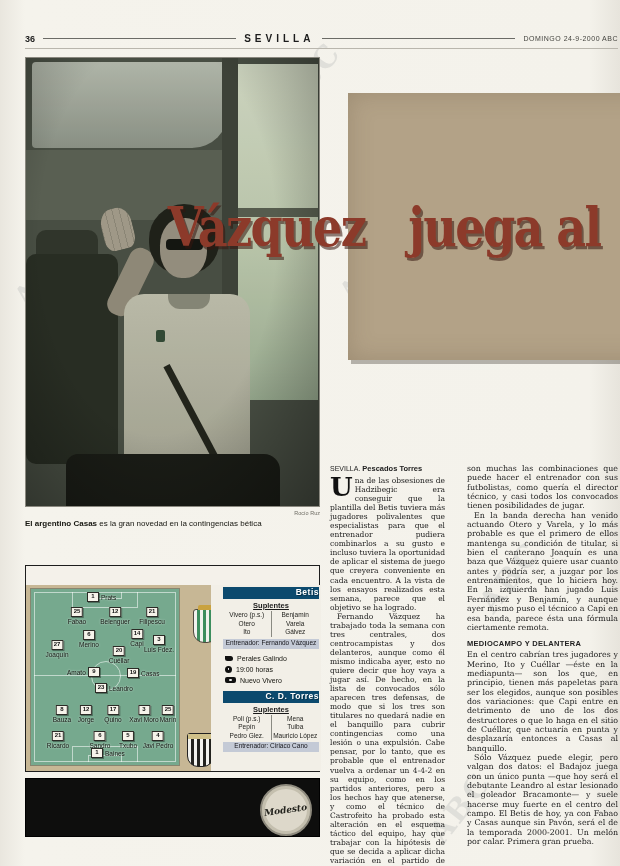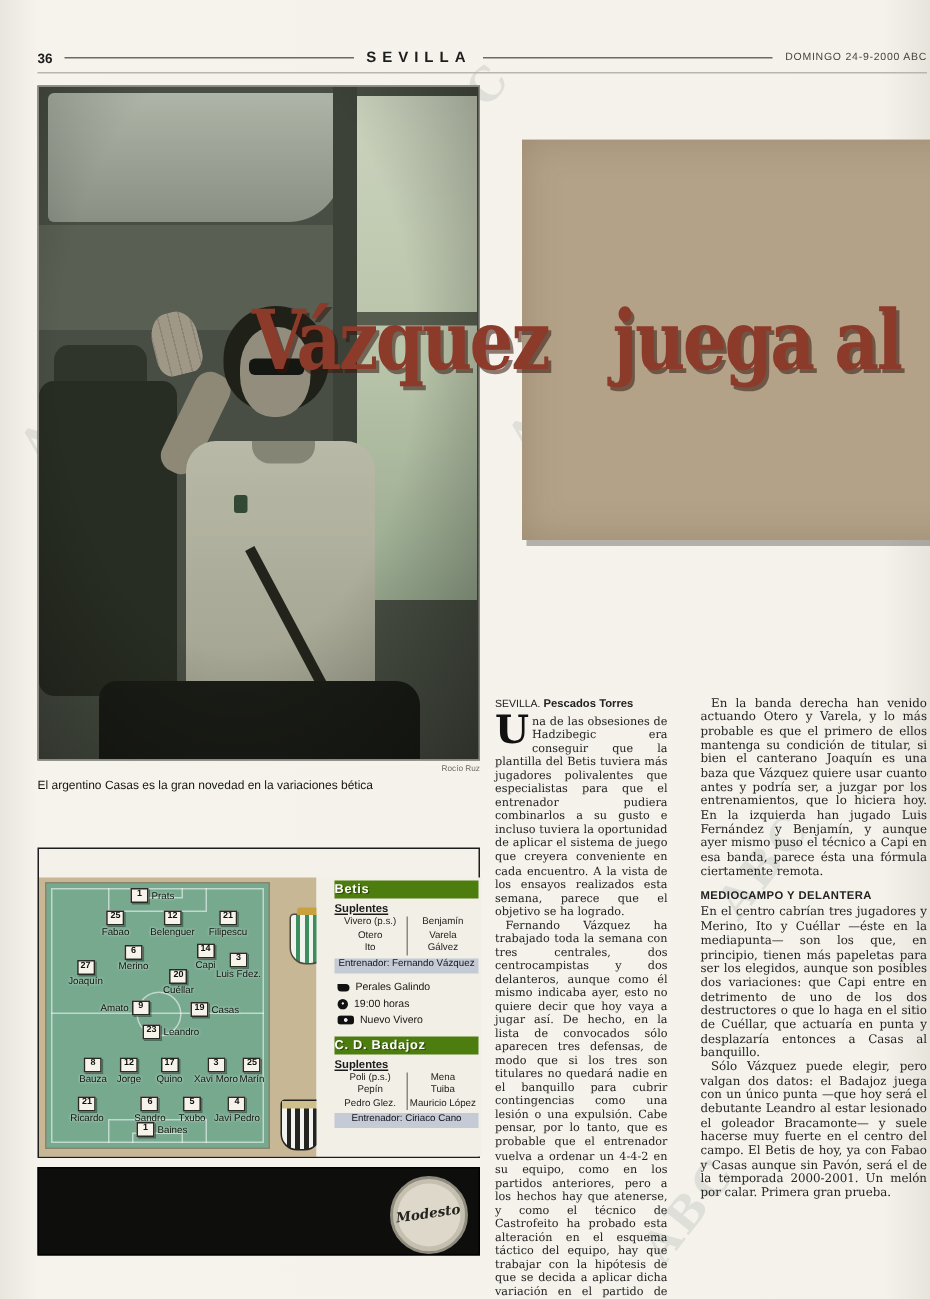--- a/index.html
+++ b/index.html
@@ -41,21 +41,21 @@
       background:linear-gradient(#c4c2b1,#a5a393);border-radius:20px 20px 0 0;}
   .p-collar{position:absolute;top:96px;left:72px;width:42px;height:15px;background:#8a887a;border-radius:0 0 12px 12px;}
   .p-crest{position:absolute;top:132px;left:60px;width:9px;height:12px;background:#2e4633;border-radius:2px;}
   .ph-bag{position:absolute;top:396px;left:40px;width:214px;height:58px;background:#141410;border-radius:12px 16px 2px 2px;}
   .ph-strap{position:absolute;top:300px;left:168px;width:7px;height:132px;background:#1c1c16;transform:rotate(-28deg);}
   .ph-tint{position:absolute;inset:0;background:rgba(92,110,82,.10);}
   .ph-vig{position:absolute;inset:0;background:radial-gradient(ellipse at 45% 40%,rgba(0,0,0,0) 52%,rgba(0,0,0,.38));}
   .credit{position:absolute;top:510px;left:25px;width:295px;text-align:right;
       font:5.5px "Liberation Sans",sans-serif;color:#6e6c64;}
   .caption{position:absolute;top:519px;left:25px;width:295px;font:8px "Liberation Sans",sans-serif;color:#15150f;}
-  .caption b{font-weight:normal;}
+  .caption b{font-weight:bold;}
 
   
   .hlbox{position:absolute;top:93px;left:348px;width:316px;height:267px;background:#b3a287;
       box-shadow:3px 4px 0 rgba(60,55,45,.35), inset 0 0 25px rgba(90,75,55,.25);
       display:flex;flex-direction:row;justify-content:center;align-items:center;gap:6px;}
   .hl-line{font:bold 55px/64px "DejaVu Serif",serif;color:#8c3a2a;letter-spacing:-2px;
       transform:scaleX(.84);white-space:nowrap;text-shadow:2.5px 2.5px 0 rgba(52,22,14,.55);}
   .subhead{position:absolute;top:366px;left:330px;width:288px;text-align:center;}
   .sh-line{font:bold 19px/28px "Liberation Sans",sans-serif;color:#14140f;display:block;
       transform:scaleX(.88);white-space:nowrap;}
@@ -99,24 +99,24 @@
   .pname{font:6.5px "Liberation Sans",sans-serif;color:#10150f;white-space:nowrap;
       text-shadow:0 0 2px rgba(255,255,255,.85);margin-top:1px;}
   .crest{position:absolute;box-sizing:border-box;}
   .crest-betis{top:24px;left:167px;width:25px;height:34px;border:1px solid #4e4a40;
       background:repeating-linear-gradient(90deg,#f2f2ee 0 3px,#3d8e5e 3px 6px);border-radius:3px 3px 11px 11px;}
   .crown{position:absolute;top:-5px;left:4px;width:16px;height:5px;background:#c9a23f;border-radius:2px 2px 0 0;}
   .crest-badajoz{top:148px;left:161px;width:27px;height:34px;border:1px solid #222;
       background:repeating-linear-gradient(90deg,#f2f2ee 0 3px,#23231f 3px 6px);border-radius:3px 3px 11px 11px;}
   .crest-badajoz .band{position:absolute;top:0;left:0;right:0;height:5px;background:#cfc089;}
   .g-right{position:absolute;top:19px;left:185px;width:110px;height:186px;background:#f2efe7;}
-  .teambar{margin:2px 2px 0 12px;height:12px;line-height:12px;background:#4d7c0f;color:#fff;
-      text-align:left;font:bold 8.5px "Liberation Sans",sans-serif;letter-spacing:.5px;
+  .teambar{margin:2px 2px 0 12px;height:12px;line-height:12px;background:#0c4a6e;color:#fff;
+      text-align:right;font:bold 8.5px "Liberation Sans",sans-serif;letter-spacing:.5px;
       text-shadow:1px 1px 0 rgba(0,0,0,.35);}
-  .substitle{margin:2px 2px 0 12px;text-align:left;font:bold 7.5px "Liberation Sans",sans-serif;
+  .substitle{margin:2px 2px 0 12px;text-align:center;font:bold 7.5px "Liberation Sans",sans-serif;
       text-decoration:underline;color:#1a1a1a;}
   .subs{margin:1px 2px 0 12px;display:flex;}
   .subs .sc{flex:1;text-align:center;font:6.5px/8.5px "Liberation Sans",sans-serif;color:#23231f;}
   .subs .sc.l{border-right:1px solid #8a8a82;}
   .coachbar{margin:2px 2px 0 12px;height:10px;line-height:10px;background:#c4cad6;color:#15151a;
       text-align:center;font:6.5px "Liberation Sans",sans-serif;}
   .inforows{margin:4px 0 0 14px;}
   .inforow{display:flex;align-items:center;height:11px;font:7px "Liberation Sans",sans-serif;color:#15150f;}
   .ic{display:inline-block;margin-right:4px;}
   .ic-whistle{width:8px;height:5px;background:#111;border-radius:0 3px 3px 3px;}
@@ -177,39 +177,40 @@
       <div class="p-torso"></div>
       <div class="p-collar"></div>
       <div class="p-crest"></div>
     </div>
     <div class="ph-strap"></div>
     <div class="ph-bag"></div>
     <div class="ph-tint"></div>
     <div class="ph-vig"></div>
   </div>
   <div class="credit">Rocío Ruz</div>
-  <div class="caption"><b>El argentino Casas</b><span> es la gran novedad en la variaciones bética</span></div>
+  <div class="caption"><b>El argentino Casas</b><span> es la gran novedad en la contingencias bética</span></div>
 
   <div class="hlbox">
     <div class="hl-line">Vázquez</div>
     <div class="hl-line">juega al</div>
     <div class="hl-line">despiste</div>
   </div>
 
   <div class="col col1">
     <div class="byline">
       <span class="city">SEVILLA.</span>
       <span class="auth">Pescados Torres</span>
     </div>
     <p class="first"><span class="dropcap">U</span><span>na de las obsesiones de Hadzibegic era conseguir que la plantilla del Betis tuviera más jugadores polivalentes que especialistas para que el entrenador pudiera combinarlos a su gusto e incluso tuviera la oportunidad de aplicar el sistema de juego que creyera conveniente en cada encuentro. A la vista de los ensayos realizados esta semana, parece que el objetivo se ha logrado.</span></p>
     <p>Fernando Vázquez ha trabajado toda la semana con tres centrales, dos centrocampistas y dos delanteros, aunque como él mismo indicaba ayer, esto no quiere decir que hoy vaya a jugar así. De hecho, en la lista de convocados sólo aparecen tres defensas, de modo que si los tres son titulares no quedará nadie en el banquillo para cubrir contingencias como una lesión o una expulsión. Cabe pensar, por lo tanto, que es probable que el entrenador vuelva a ordenar un 4-4-2 en su equipo, como en los partidos anteriores, pero a los hechos hay que atenerse, y como el técnico de Castrofeito ha probado esta alteración en el esquema táctico del equipo, hay que trabajar con la hipótesis de que se decida a aplicar dicha variación en el partido de esta tarde.</p>
 
   </div>
 
   <div class="col col2">
+    <p class="first">son muchas las combinaciones que puede hacer el entrenador con sus futbolistas, como quería el director técnico, y casi todos los convocados tienen posibilidades de jugar.</p>
     <p>En la banda derecha han venido actuando Otero y Varela, y lo más probable es que el primero de ellos mantenga su condición de titular, si bien el canterano Joaquín es una baza que Vázquez quiere usar cuanto antes y podría ser, a juzgar por los entrenamientos, que lo hiciera hoy. En la izquierda han jugado Luis Fernández y Benjamín, y aunque ayer mismo puso el técnico a Capi en esa banda, parece ésta una fórmula ciertamente remota.</p>
     <div class="crosshead">MEDIOCAMPO Y DELANTERA</div>
     <p class="first">En el centro cabrían tres jugadores y Merino, Ito y Cuéllar —éste en la mediapunta— son los que, en principio, tienen más papeletas para ser los elegidos, aunque son posibles dos variaciones: que Capi entre en detrimento de uno de los dos destructores o que lo haga en el sitio de Cuéllar, que actuaría en punta y desplazaría entonces a Casas al banquillo.</p>
     <p>Sólo Vázquez puede elegir, pero valgan dos datos: el Badajoz juega con un único punta —que hoy será el debutante Leandro al estar lesionado el goleador Bracamonte— y suele hacerse muy fuerte en el centro del campo. El Betis de hoy, ya con Fabao y Casas aunque sin Pavón, será el de la temporada 2000-2001. Un melón por calar. Primera gran prueba.</p>
   </div>
 
   <div class="graphic">
 
     <div class="g-left">
       <div class="pitch">
@@ -344,21 +345,21 @@
         <div class="inforow">
             <span class="ic ic-clock"></span>
             <span>19:00 horas</span>
           </div>
         <div class="inforow">
             <span class="ic ic-stadium"></span>
             <span>Nuevo Vivero</span>
           </div>
       </div>
 
-      <div class="teambar" style="margin-top:5px">C. D. Badajoz</div>
+      <div class="teambar" style="margin-top:5px">C. D. Torres</div>
       <div class="substitle">Suplentes</div>
       <div class="subs">
         <div class="sc l">
           <div>Poli (p.s.)</div>
           <div>Pepín</div>
           <div>Pedro Glez.</div>
         </div>
         <div class="sc">
           <div>Mena</div>
           <div>Tuiba</div>

